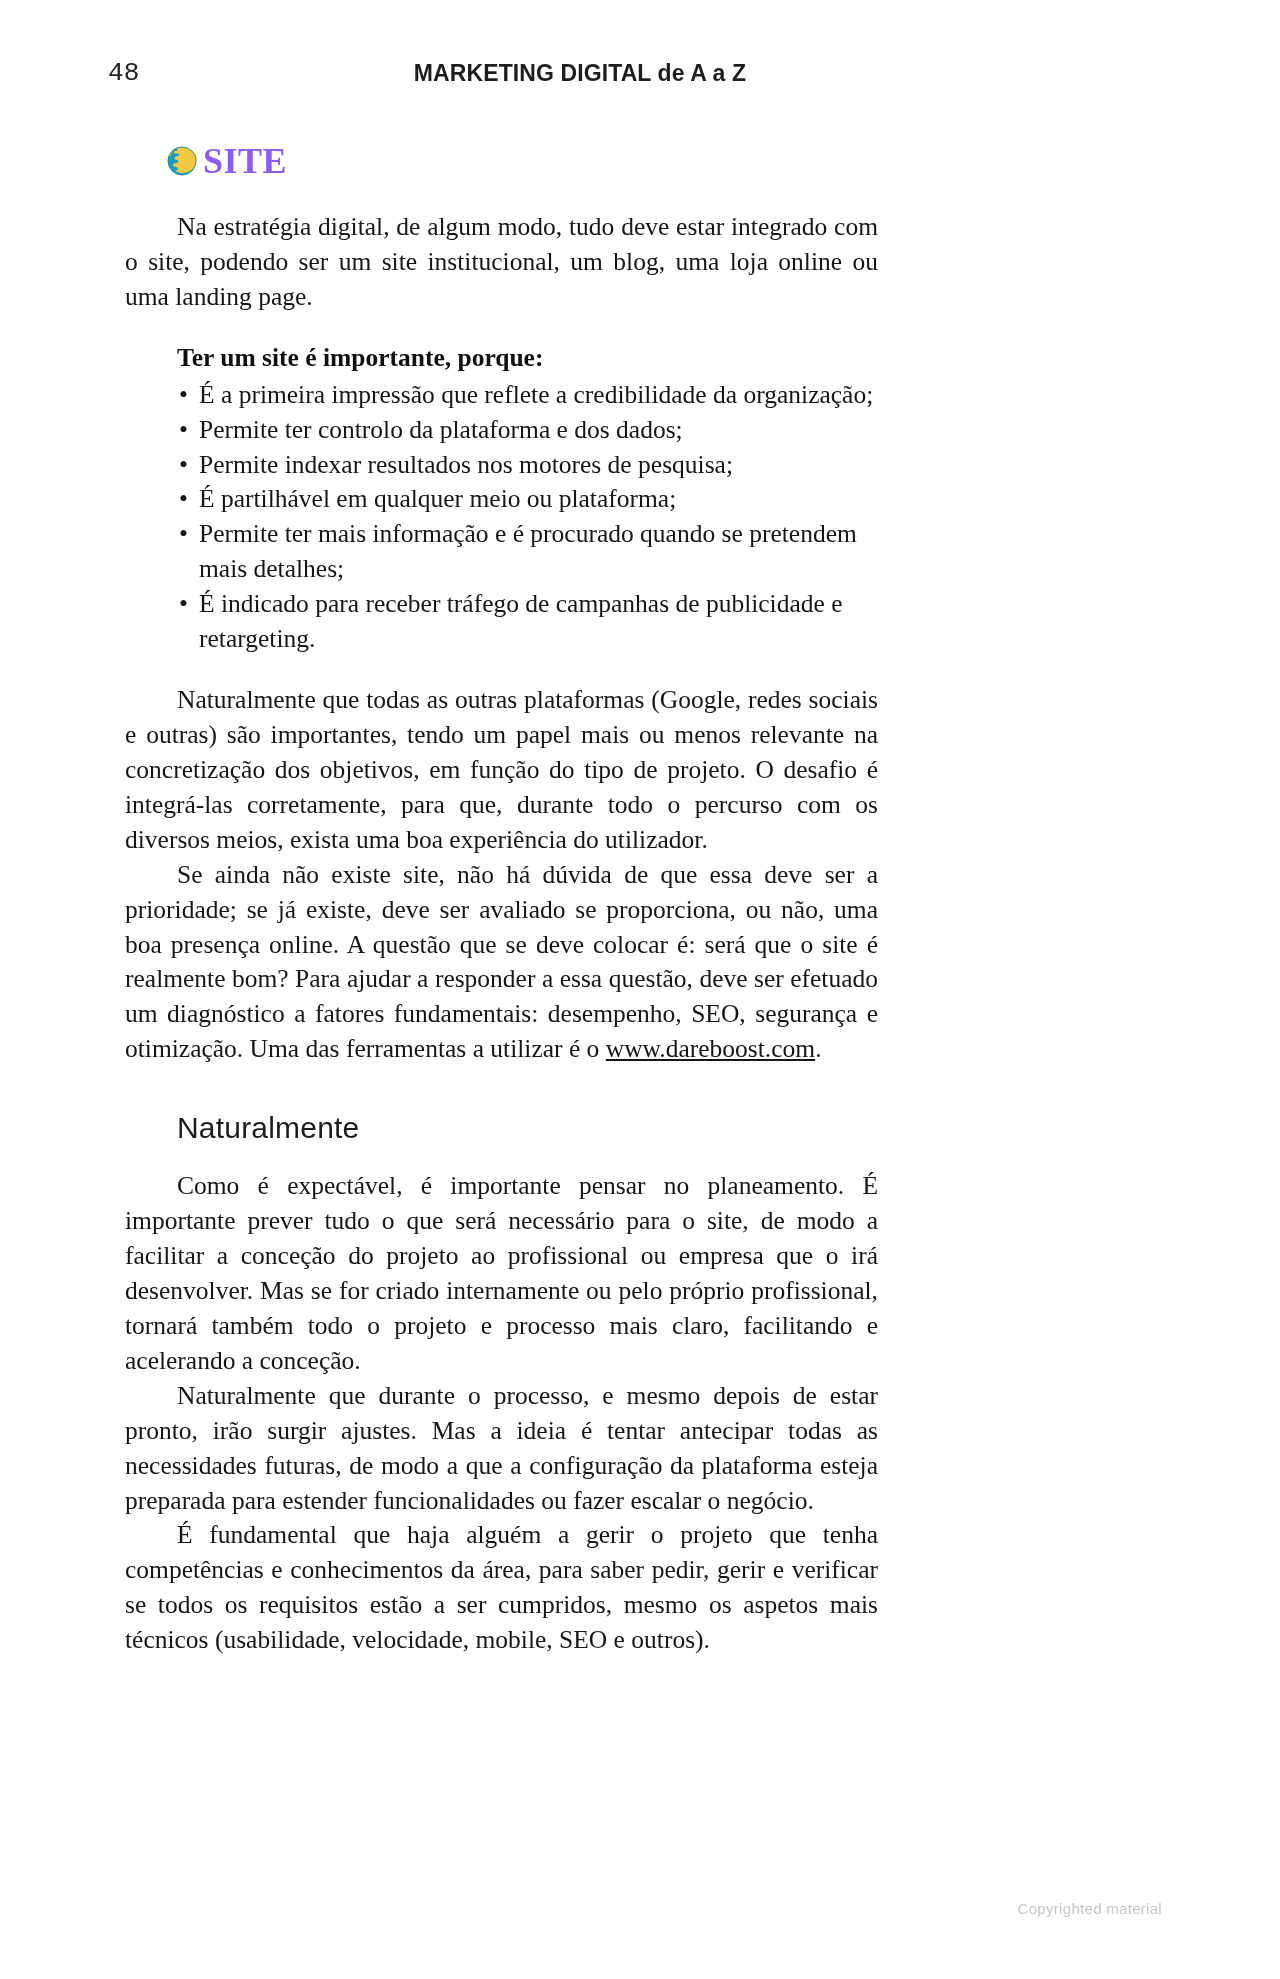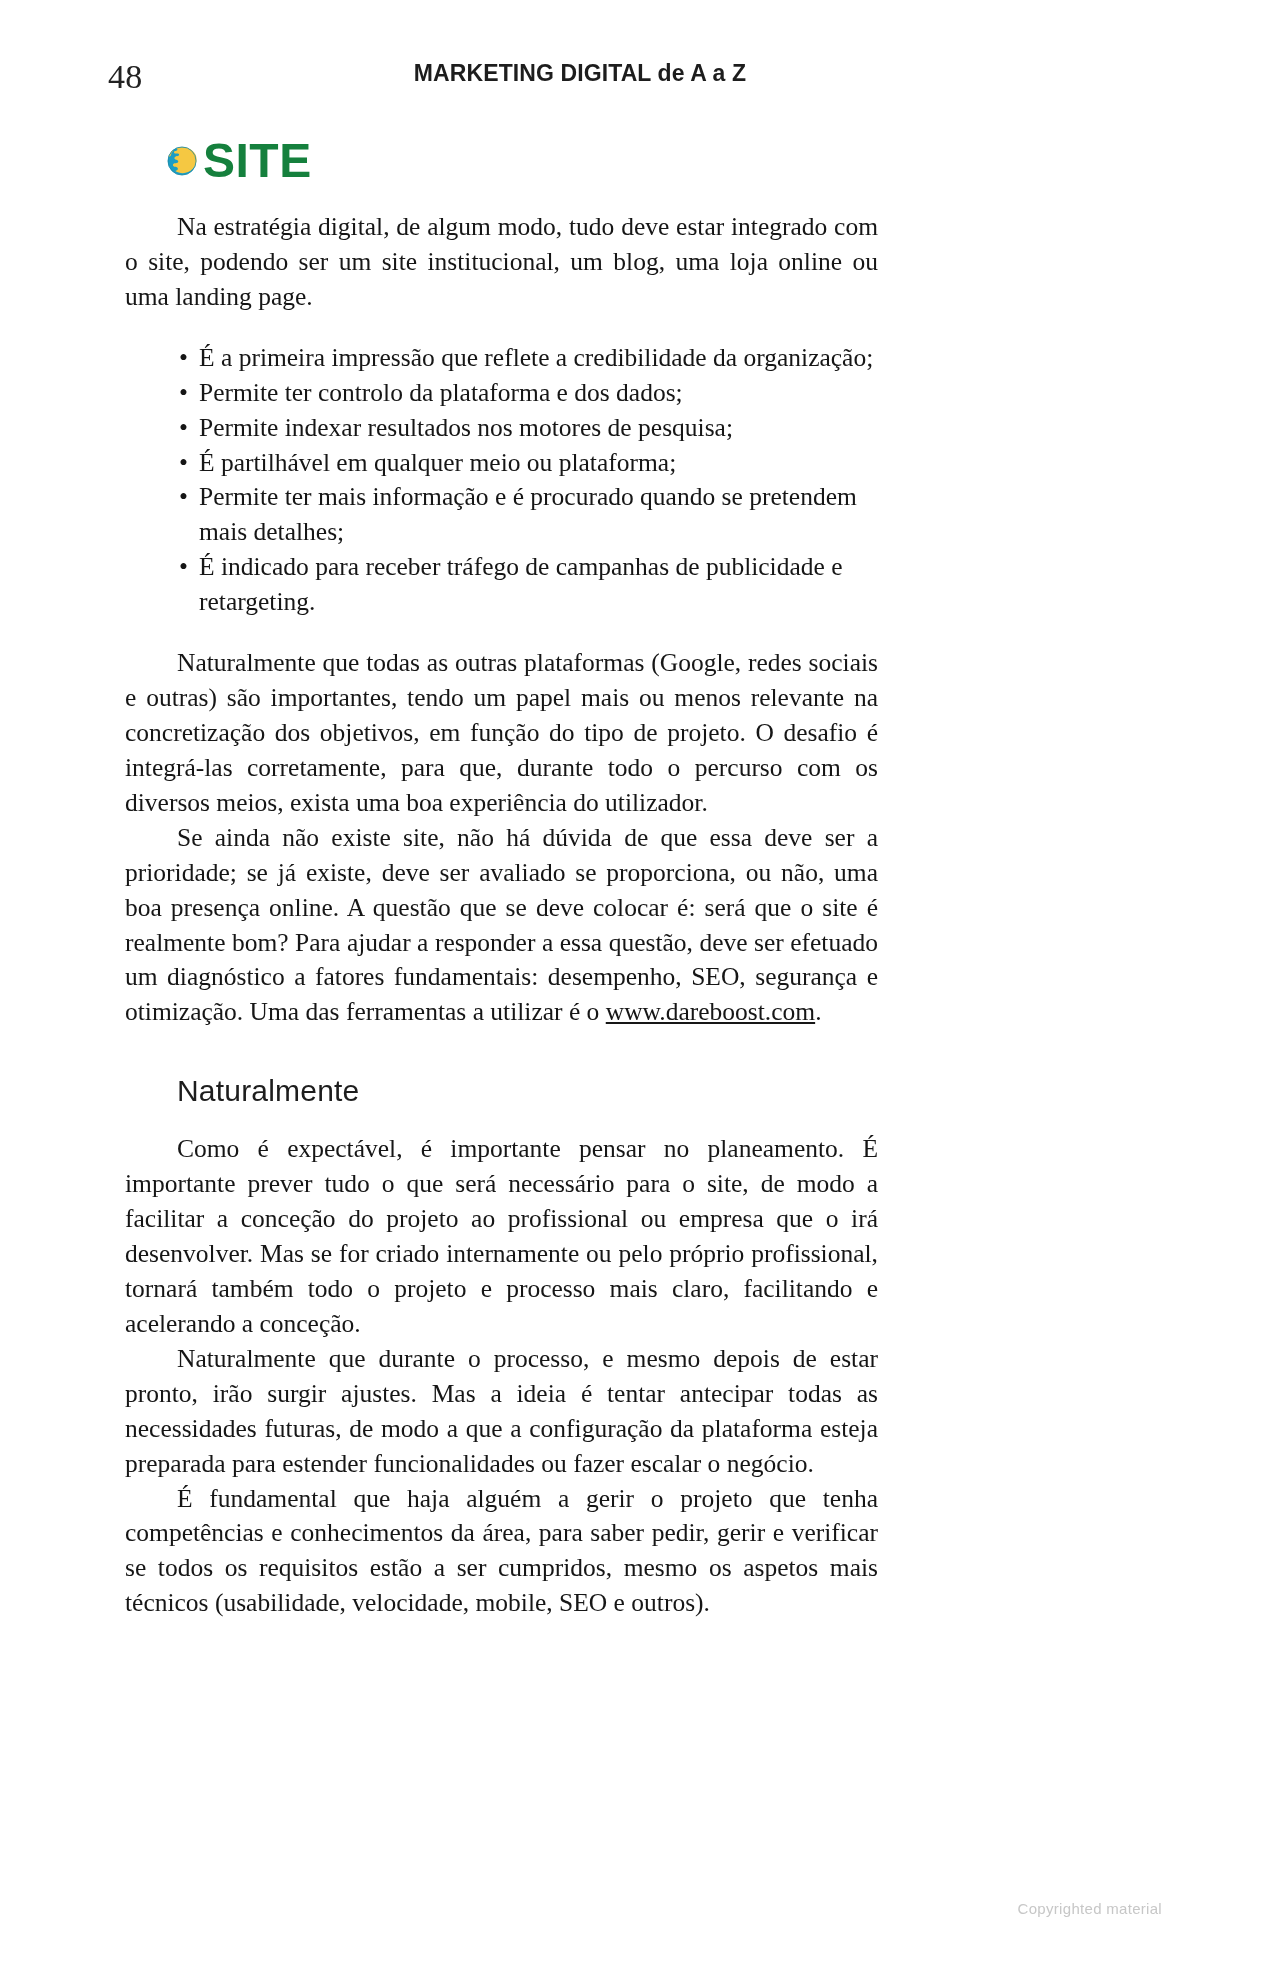--- a/index.html
+++ b/index.html
@@ -28,22 +28,22 @@
     position: absolute;
     left: 0;
     top: 58px;
     width: 1280px;
     height: 34px;
   }
   .folio {
     position: absolute;
     left: 108px;
     top: 0;
-    font-family: Liberation Serif, serif;
-    font-size: 34px;
+    font-family: Liberation Mono, monospace;
+    font-size: 26px;
     color: #222222;
     letter-spacing: 0.2px;
   }
   .runhead-title {
     position: absolute;
     left: 0;
     top: 2px;
     width: 1160px;
     text-align: center;
     font-family: "Liberation Sans", sans-serif;
@@ -70,25 +70,25 @@
     margin-bottom: 28px;
     height: 42px;
   }
   .globe-icon {
     width: 30px;
     height: 30px;
     display: block;
     flex: 0 0 auto;
   }
   .site-title {
-    font-family: Liberation Sans, sans-serif;
+    font-family: Liberation Serif, serif;
     font-weight: bold;
-    font-size: 48px;
+    font-size: 36px;
     letter-spacing: 0.5px;
-    color: #15803d;
+    color: #8b5cf6;
     line-height: 1;
   }
 
   
   p.body {
     margin: 0;
     font-size: 25.5px;
     line-height: 1.37;
     text-align: justify;
     text-justify: inter-word;
@@ -178,20 +178,21 @@
         <path d="M16 1.2c-2.1 0-4.1.45-5.9 1.25 1.1.6 1.3 1.5.6 2.2-.9.9-2.4.5-3.1 1.4-.5.7.1 1.6 1 1.9 1.2.4 2.6-.3 3.7.3.9.5.8 1.7-.1 2.2-1 .6-2.3.4-3.3.9-1 .5-1.3 1.8-.6 2.6.8.9 2.3.7 3.2 1.5.8.7.6 2-.3 2.5-1.3.7-3 .1-4.2.9-.9.6-.9 2 0 2.7 1.1.9 2.8.5 3.9 1.3.9.6.9 2 .1 2.7-.6.5-1.5.6-2.1 1.1 2.3 1.5 5 2.3 7.9 2.3 8.2 0 14.8-6.6 14.8-14.8S24.2 1.2 16 1.2z" fill="#f5c842"></path>
         <path d="M6.2 4.6C4.1 6.4 2.6 8.8 1.8 11.5c.9-.2 1.8-.7 2.3-1.5.6-1 .3-2.3 1-3.2.4-.6 1.2-.8 1.6-1.4.3-.3.1-.6-.5-.8z" fill="#f5c842"></path>
         <circle cx="16" cy="16" r="15" fill="none" stroke="#14849f" stroke-width="0.8"></circle>
       </svg>
       <span class="site-title">SITE</span>
     </div>
 
     <p class="body indent">Na estratégia digital, de algum modo, tudo deve estar integrado com o site, podendo ser um site institucional, um blog, uma loja online ou uma landing page.</p>
 
     <div class="bullet-block">
+      <p class="bullet-lead">Ter um site é importante, porque:</p>
       <ul class="bullets">
         <li><span class="dot">•</span><span>É a primeira impressão que reflete a credibilidade da organização;</span></li>
         <li><span class="dot">•</span><span>Permite ter controlo da plataforma e dos dados;</span></li>
         <li><span class="dot">•</span><span>Permite indexar resultados nos motores de pesquisa;</span></li>
         <li><span class="dot">•</span><span>É partilhável em qualquer meio ou plataforma;</span></li>
         <li class="wrap2"><span class="dot">•</span><span>Permite ter mais informação e é procurado quando se pretendem mais detalhes;</span></li>
         <li class="wrap2"><span class="dot">•</span><span>É indicado para receber tráfego de campanhas de publicidade e retargeting.</span></li>
       </ul>
     </div>
 

